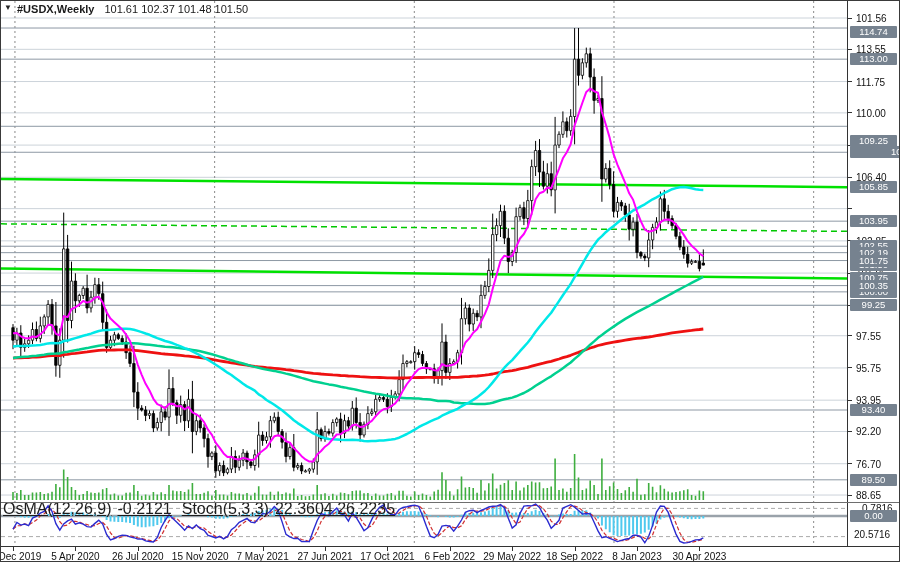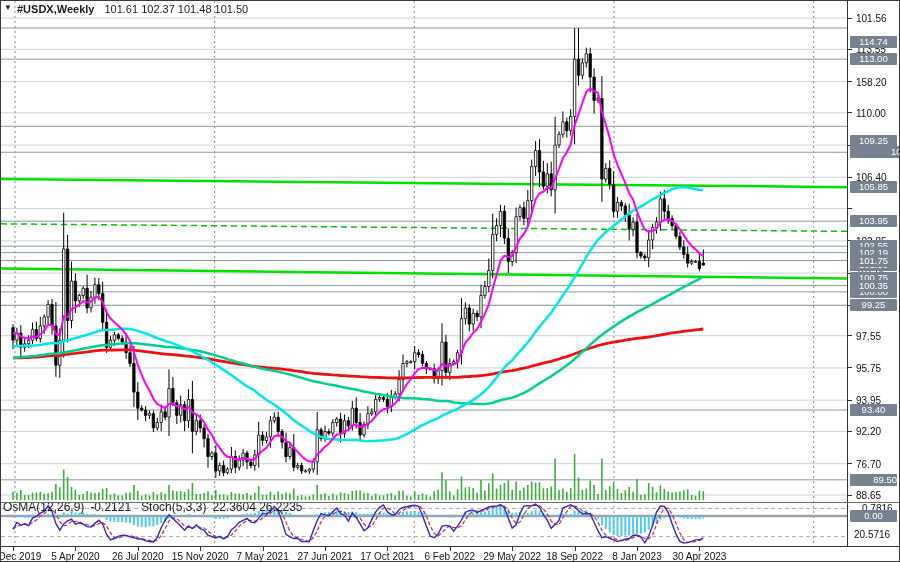--- a/index.html
+++ b/index.html
@@ -13,21 +13,21 @@
          font-size:9.5px;line-height:12px;text-align:center;border-radius:1px;}
   #price-axis{position:absolute;left:846px;top:0;width:54px;height:545px;background:#fff;
               border-left:1px solid #333;}
   #time-axis{position:absolute;left:0;top:545px;width:900px;height:17px;background:#fff;
              border-top:1px solid #333;overflow:hidden;}
   .dtick{position:absolute;top:0;width:1px;height:4px;background:#333;}
   .dlabel{position:absolute;top:4px;transform:translateX(-50%);font-size:10px;color:#111;white-space:nowrap;}
   #title{position:absolute;left:16px;top:2px;font-size:11px;color:#1a1a1a;white-space:nowrap;}
   #title b{font-weight:bold;margin-right:10px;}
   #expand-arrow{position:absolute;left:3px;top:2px;font-size:8px;color:#222;cursor:pointer;}
-  #ind-labels{position:absolute;left:2px;top:499px;font-size:12px;color:#1c1c1c;white-space:nowrap;}
+  #ind-labels{position:absolute;left:2px;top:499px;font-size:16px;color:#1c1c1c;white-space:nowrap;text-decoration:underline;}
   #ind-labels span{margin-right:6px;}
   .sep{position:absolute;left:0;width:900px;height:1px;background:#6e6e6e;}
 </style>
 </head>
 <body>
 
 <div id="app">
   <div id="plot">
     <svg id="chart-svg" width="846" height="545">
         <line x1="0" x2="846" y1="17" y2="17" stroke="#ccd3da" stroke-width="1"></line>
@@ -90,21 +90,21 @@
       <span>OsMA(12,26,9)</span><span>-0.2121</span><span style="margin-left:4px">Stoch(5,3,3)</span><span>22.3604 26.2235</span>
     </div>
   </div>
 
   <div id="price-axis">
       <div class="tickmark" style="left: 0px; top: 16.5px;"></div>
       <div class="lbl" style="left: 8px; top: 12px;">101.56</div>
       <div class="tickmark" style="left: 0px; top: 47.825px;"></div>
       <div class="lbl" style="left: 8px; top: 43.325px;">113.55</div>
       <div class="tickmark" style="left: 0px; top: 80.045px;"></div>
-      <div class="lbl" style="left: 8px; top: 75.545px;">158.20</div>
+      <div class="lbl" style="left: 8px; top: 75.545px;">111.75</div>
       <div class="tickmark" style="left: 0px; top: 111.37px;"></div>
       <div class="lbl" style="left: 8px; top: 106.87px;">110.00</div>
       <div class="tickmark" style="left: 0px; top: 143.59px;"></div>
       <div class="lbl" style="left: 8px; top: 139.09px;">108.20</div>
       <div class="tickmark" style="left: 0px; top: 175.81px;"></div>
       <div class="lbl" style="left: 8px; top: 171.31px;">106.40</div>
       <div class="tickmark" style="left: 0px; top: 207.135px;"></div>
       <div class="lbl" style="left: 8px; top: 202.635px; margin-top: 45px;">104.65</div>
       <div class="tickmark" style="left: 0px; top: 239.355px;"></div>
       <div class="lbl" style="left: 8px; top: 234.855px;">102.85</div>
@@ -117,36 +117,36 @@
       <div class="tickmark" style="left: 0px; top: 366.445px;"></div>
       <div class="lbl" style="left: 8px; top: 361.945px;">95.75</div>
       <div class="tickmark" style="left: 0px; top: 398.665px;"></div>
       <div class="lbl" style="left: 8px; top: 394.165px;">93.95</div>
       <div class="tickmark" style="left: 0px; top: 429.99px;"></div>
       <div class="lbl" style="left: 8px; top: 425.49px;">92.20</div>
       <div class="tickmark" style="left: 0px; top: 462.21px;"></div>
       <div class="lbl" style="left: 8px; top: 457.71px;">76.70</div>
       <div class="tickmark" style="left: 0px; top: 493.535px;"></div>
       <div class="lbl" style="left: 8px; top: 489.035px;">88.65</div>
-      <div class="badge" style="top: 35px;">114.74</div>
+      <div class="badge" style="top: 25px;">114.74</div>
       <div class="badge" style="top: 52.17px;">113.00</div>
       <div class="badge" style="top: 134px;">109.25</div>
       <div class="badge" style="top: 145.25px; padding-left: 32px;">107.80</div>
       <div class="badge" style="top: 180.155px;">105.85</div>
       <div class="badge" style="top: 214.165px;">103.95</div>
       <div class="badge" style="top: 239.225px;">102.55</div>
       <div class="badge" style="top: 258.02px;">101.50</div>
       <div class="badge" style="top: 245.669px;">102.19</div>
       <div class="badge" style="top: 253.545px;">101.75</div>
       <div class="badge" style="top: 284.87px;">100.00</div>
       <div class="badge" style="top: 271.445px;">100.75</div>
       <div class="badge" style="top: 278.605px;">100.35</div>
       <div class="badge" style="top: 298.295px;">99.25</div>
       <div class="badge" style="top: 403.01px;">93.40</div>
-      <div class="badge" style="top: 472.82px; text-align: right;">89.50</div>
+      <div class="badge" style="top: 472.82px;">89.50</div>
       <div class="lbl" style="left: 6px; top: 502px; margin-left: 8px;">0.7816</div>
       <div class="badge" style="top: 509px;">0.00</div>
       <div class="lbl" style="left: 6px; top: 528px;">20.5716</div>
     </div>
   <div id="time-axis">
       <div class="dtick" style="left: 12px;"></div>
       <div class="dlabel" style="left: 12px;">15 Dec 2019</div>
       <div class="dtick" style="left: 74.4px;"></div>
       <div class="dlabel" style="left: 74.4px;">5 Apr 2020</div>
       <div class="dtick" style="left: 136.8px;"></div>

